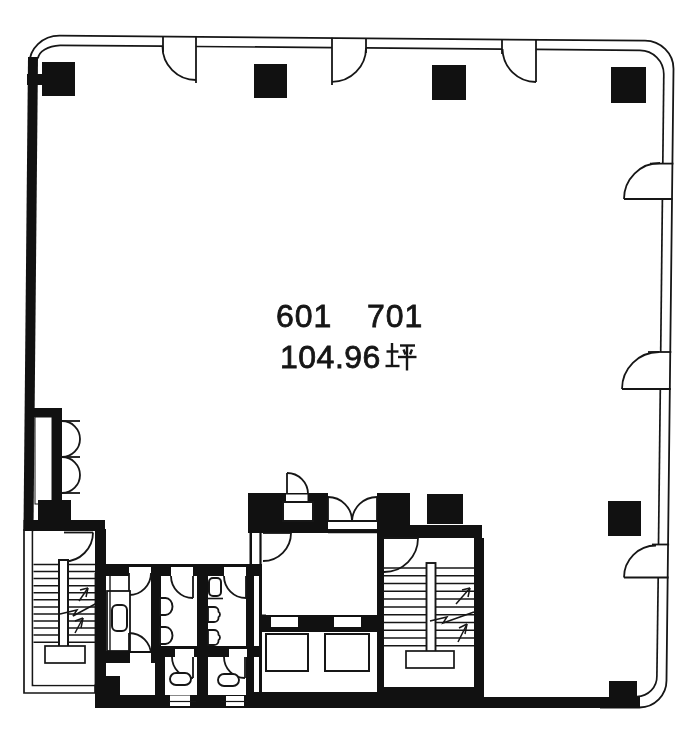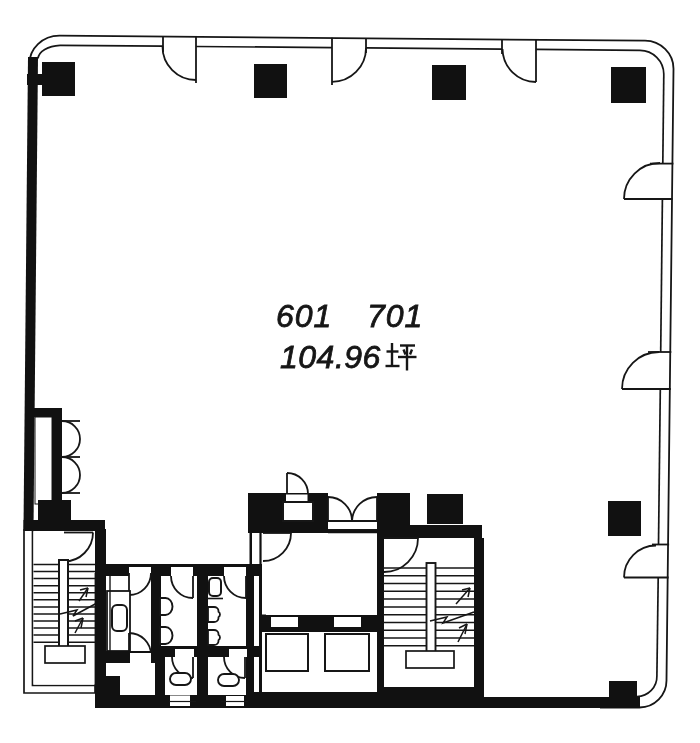--- a/index.html
+++ b/index.html
@@ -1,16 +1,16 @@
 <!DOCTYPE html>
 <html><head>
 <meta charset="utf-8">
 <style>
 html,body{margin:0;padding:0;background:#fff;}
-.page{width:700px;height:743px;position:relative;background:#fff;overflow:hidden;font-style:italic;}
+.page{width:700px;height:743px;position:relative;background:#fff;overflow:hidden;}
 svg{position:absolute;left:0;top:0;}
 text{font-family:"Liberation Sans", sans-serif;fill:#161616;font-weight:normal;stroke:#161616;stroke-width:0.8;}
 </style>
 </head>
 <body>
 <div class="page">
 <svg width="700" height="743" viewBox="0 0 700 743">
 
 <rect x="0" y="0" width="700" height="743" fill="#ffffff"></rect>
 

